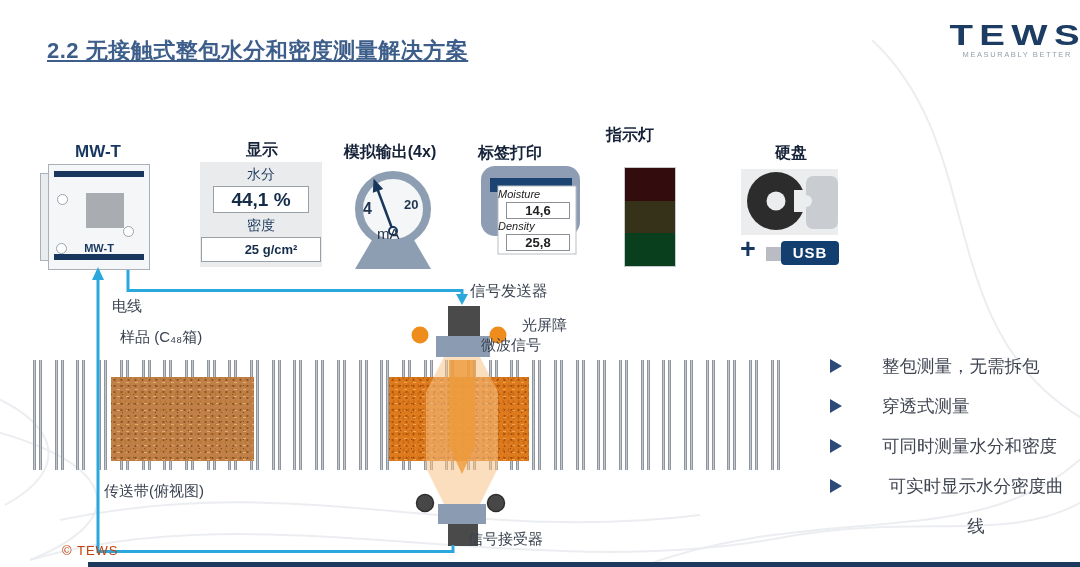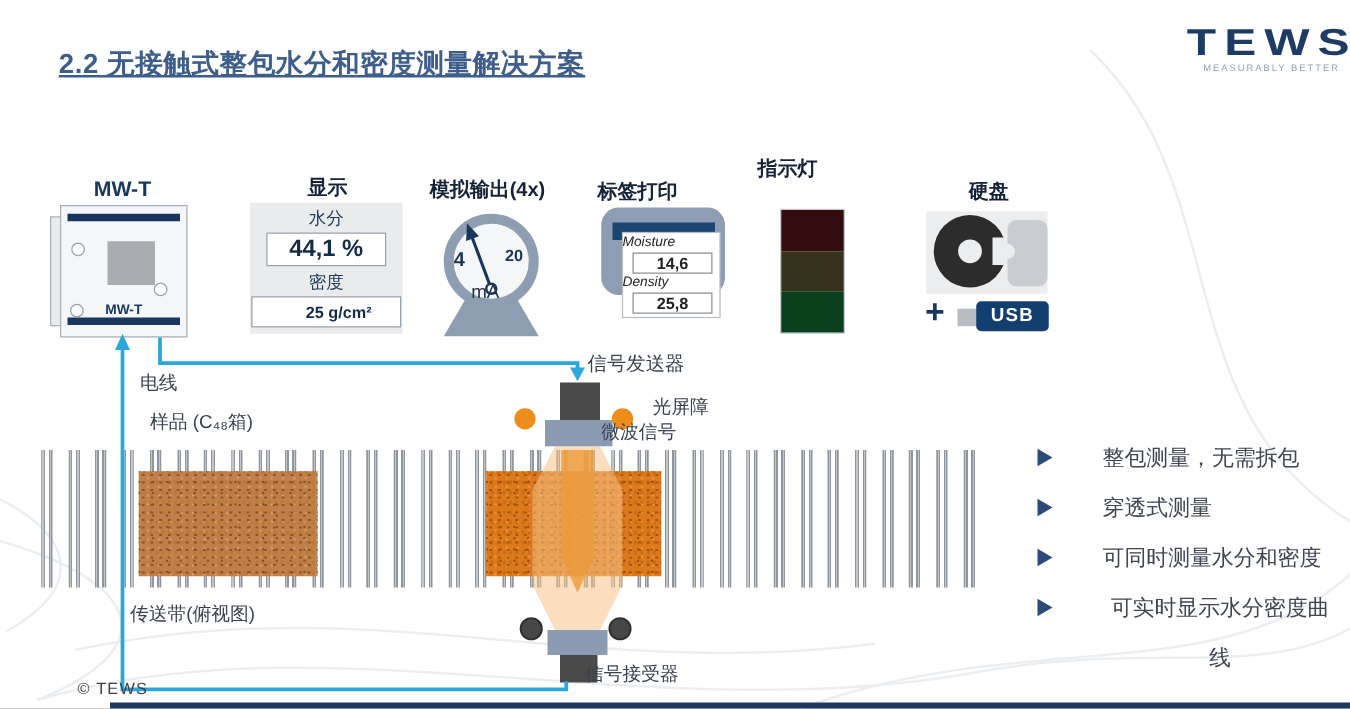--- a/index.html
+++ b/index.html
@@ -98,21 +98,21 @@
     background-position:0 0,3px 2px,6px 4px,2px 5px;background-color:#dd7a1e;}
 
   
   #bullets{left:826px;top:346px;width:244px;z-index:10;list-style:none;margin:0;padding:0;}
   #bullets li{display:flex;font-size:17.5px;line-height:40px;color:#3f4551;margin:0;}
   .b-arrow{flex:0 0 auto;width:0;height:0;border-left:12px solid #2c4b77;
            border-top:7px solid rgba(0,0,0,0);border-bottom:7px solid rgba(0,0,0,0);margin:13px 0 0 4px;}
   .b-text{margin-left:40px;text-align:center;}
 
   
-  #copyright{left:62px;top:543px;font-size:13px;color:#404040;z-index:10;letter-spacing:1px;}
+  #copyright{left:62px;top:543px;font-size:13px;color:#c2410c;z-index:10;letter-spacing:1px;}
   #bottombar{left:88px;right:0;bottom:0;height:5px;background:#1d3a5e;z-index:11;}
 
   .layer{position:absolute;left:0;top:0;width:1080px;height:567px;pointer-events:none;}
   #waves{z-index:0;}
   #gfx{z-index:5;}
   #belt{z-index:1;}
 </style>
 </head>
 <body>
 

